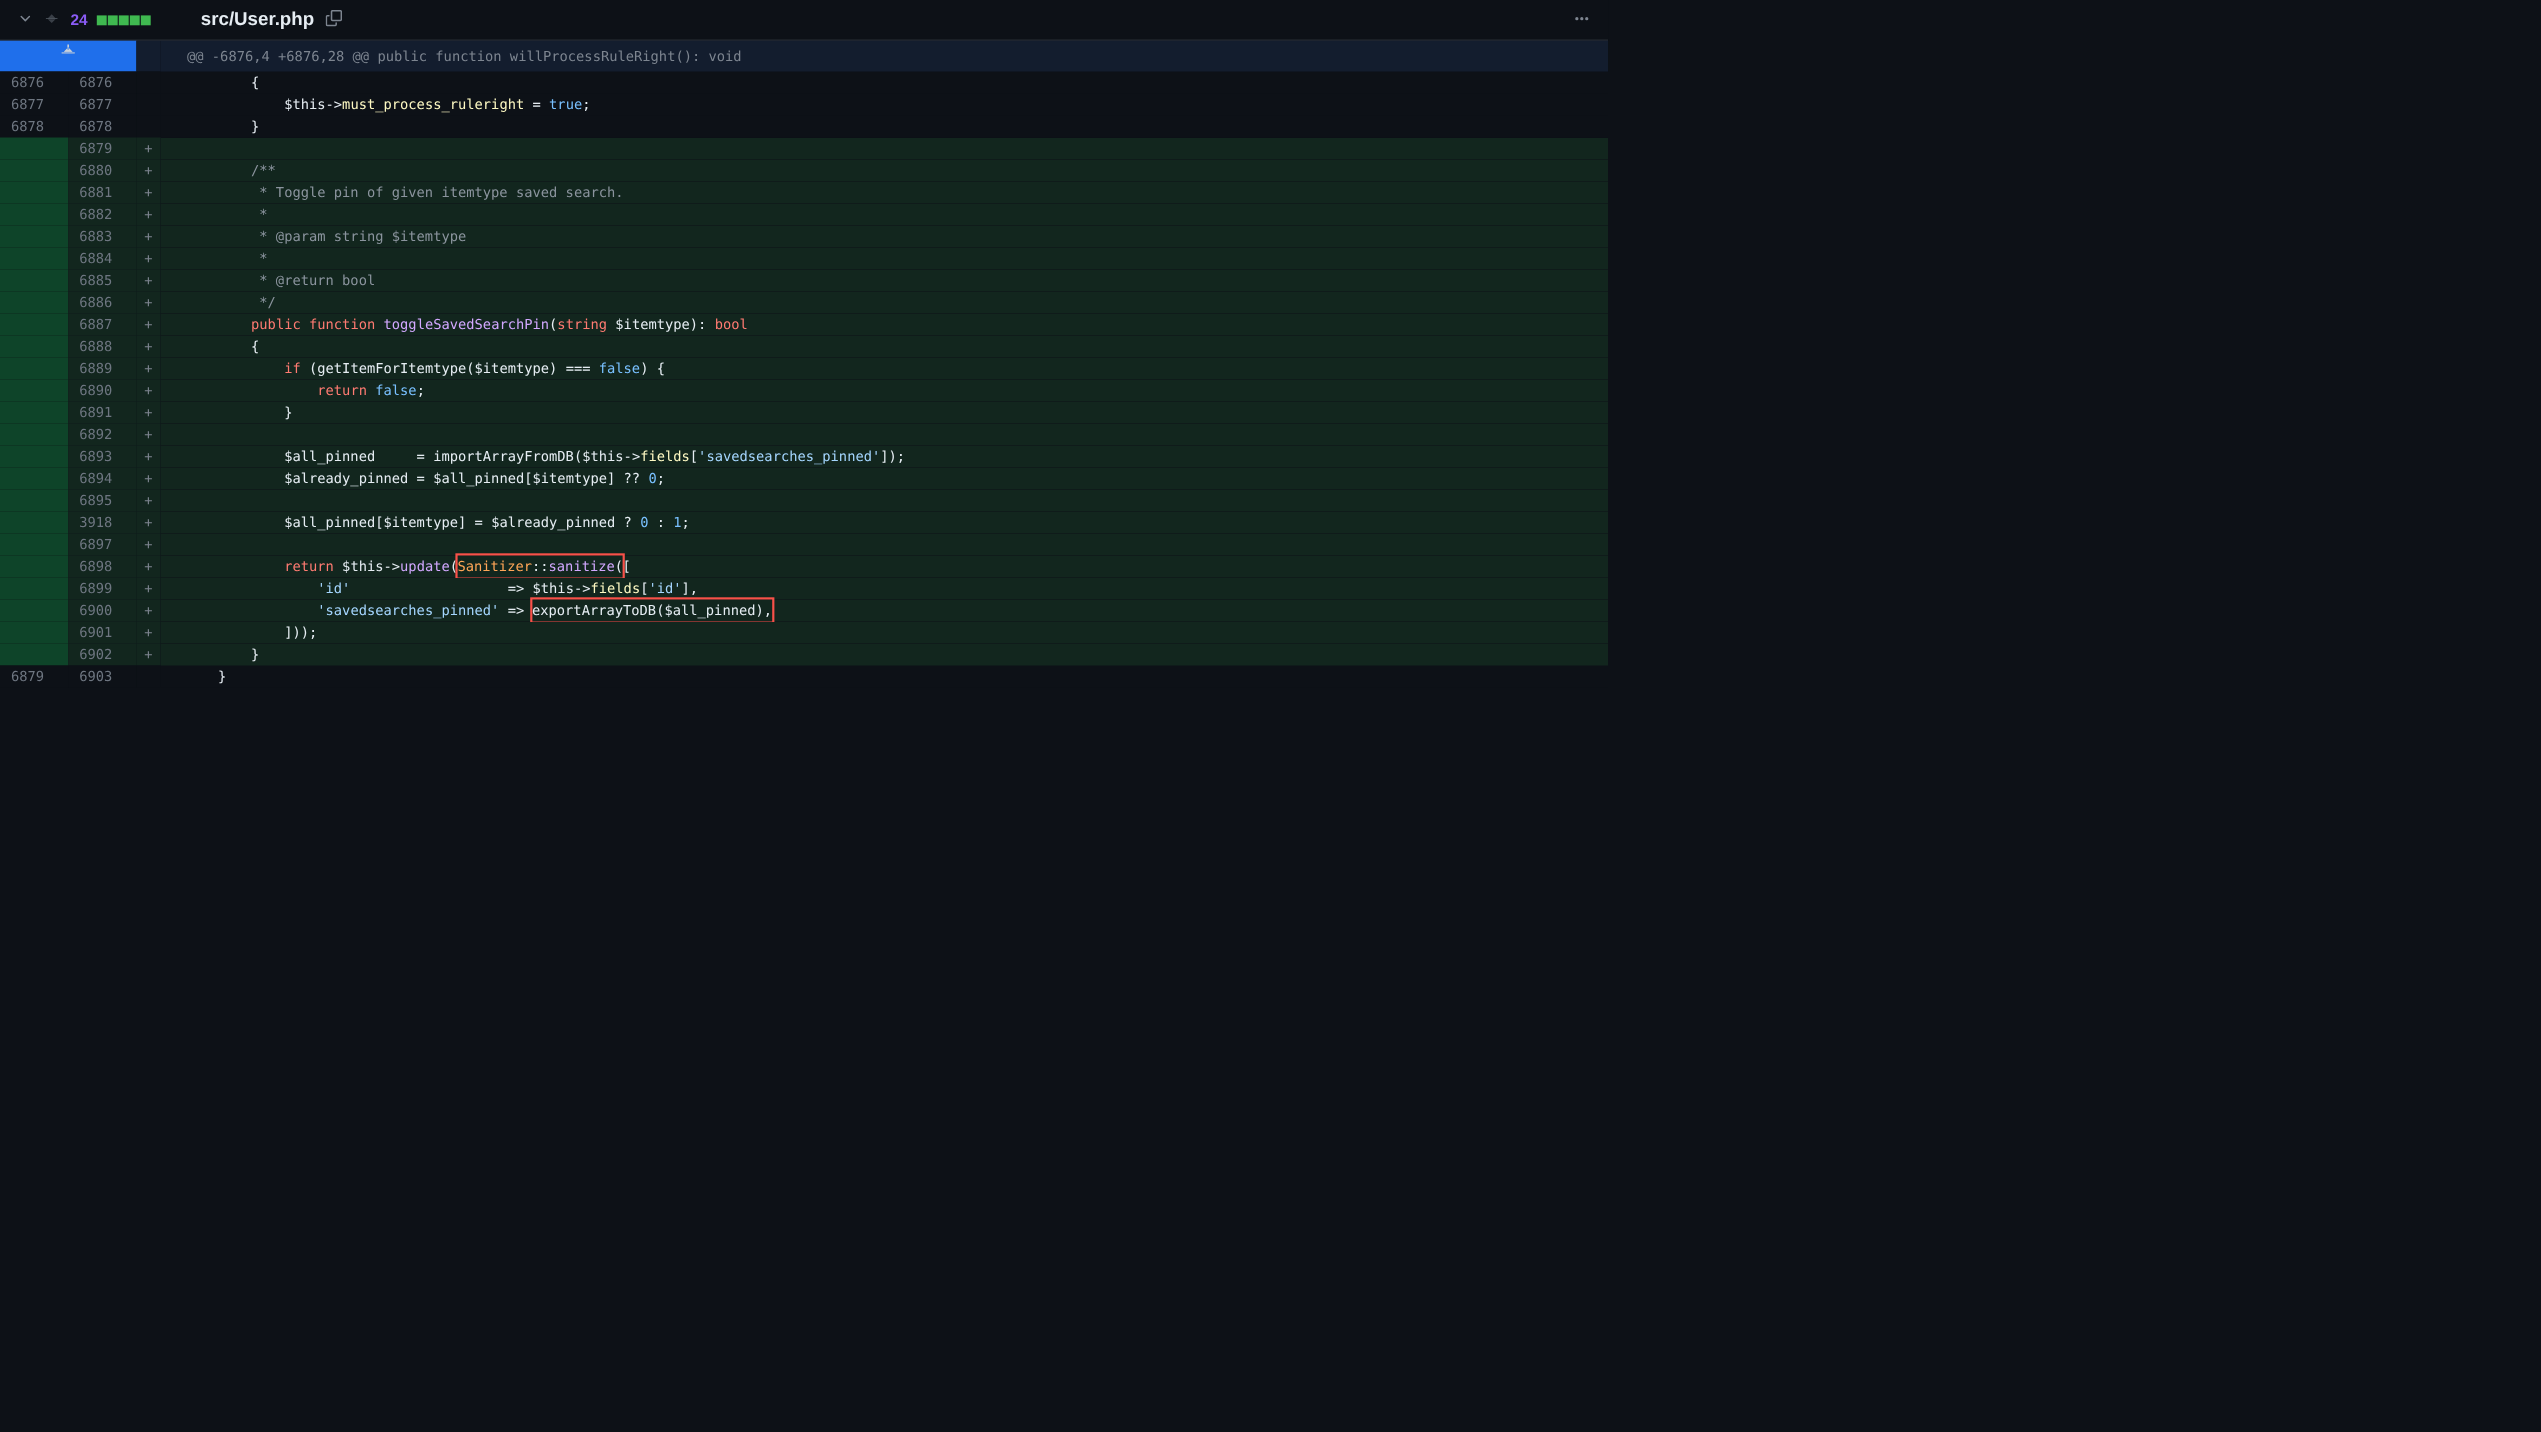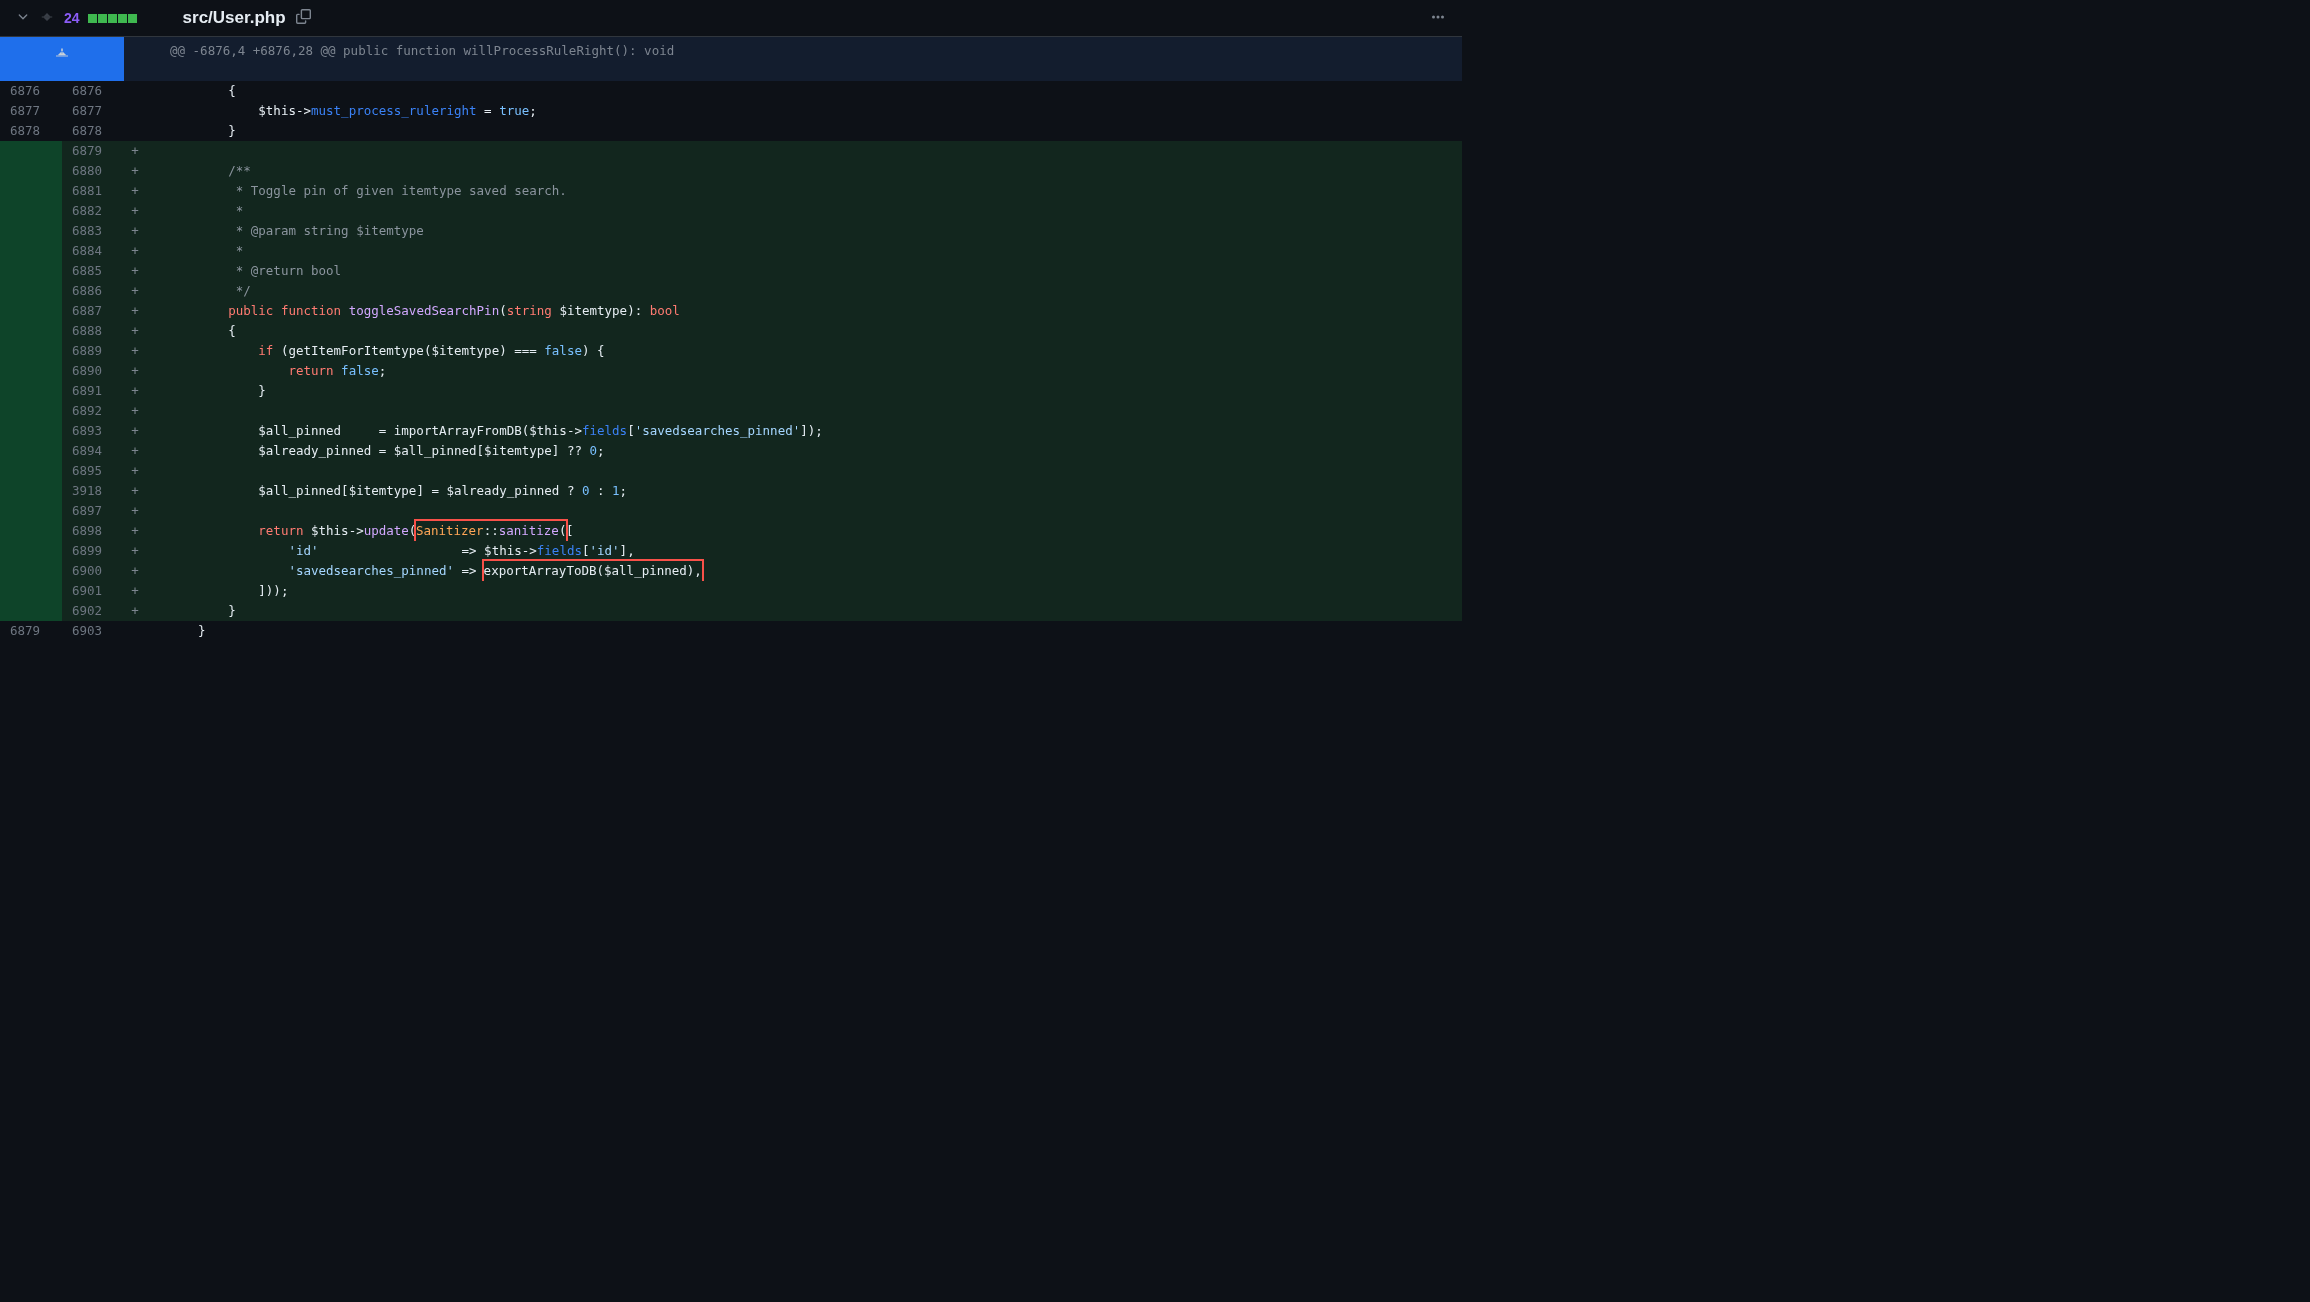--- a/index.html
+++ b/index.html
@@ -22,36 +22,36 @@
 .change-count { color: #8b5cf6; font-weight: 600; margin-right: 8px; font-size: 14px; }
 .diff-blocks { display: flex; gap: 1px; margin-right: 14px; }
 .diff-block { width: 9px; height: 9px; background: #3fb950; }
 .file-path { color: #e6edf3; font-family: Liberation Sans, sans-serif; font-size: 17px; font-weight: 600; margin-left: 32px; }
 .copy-icon { color: #7d8590; margin-left: 10px; cursor: pointer; }
 .kebab-icon { margin-left: auto; color: #7d8590; cursor: pointer; }
 .diff-table { width: 100%; border-collapse: collapse; font-family: ui-monospace, SFMono-Regular, "SF Mono", Menlo, Consolas, monospace; font-size: 12.5px; line-height: 20px; }
 .hunk-row td { background: #131d2e; color: #7d8590; }
 .hunk-expand { background: #1f6feb !important; text-align: center; cursor: pointer; width: 124px; }
 .hunk-expand svg { fill: #c9d1d9; }
-.hunk-text { padding: 4px 10px 20px 24px; }
+.hunk-text { padding: 4px 10px 4px 24px; }
 .line-num { width: 62px; min-width: 62px; text-align: left; padding: 0 10px; color: #6e7681; user-select: none; vertical-align: top; }
 .line-num.clickable { cursor: pointer; }
 .marker { width: 22px; text-align: center; color: #7d8590; user-select: none; vertical-align: top; }
 .code-cell { padding: 0 10px 0 22px; white-space: pre; vertical-align: top; position: relative; }
 .row-ctx .code-cell, .row-ctx .marker, .row-ctx .line-num { background: #0d1117; }
 .row-add .code-cell, .row-add .marker { background: #12261e; }
 .row-add .line-num { background: #12261e; }
 .row-add .line-num:first-child { background: #0e4429; }
 .addition-gutter { background: #0e4429 !important; }
 
 .c-pl { color: #e6edf3; }
 .c-kw { color: #ff7b72; }
 .c-fn { color: #d2a8ff; }
 .c-var { color: #e6edf3; }
-.c-prop { color: #3b82f6; }
+.c-prop { color: #fef9c3; }
 .c-str { color: #a5d6ff; }
 .c-num { color: #79c0ff; }
 .c-cmt { color: #8b949e; }
 .c-cls { color: #ffa657; }
 .c-const { color: #79c0ff; }
 .hl-box { border: 2.5px solid #f85149; padding: 0px; position: relative; display: inline-block; margin: -2.5px; }
 </style>
 </head>
 <body>
 

